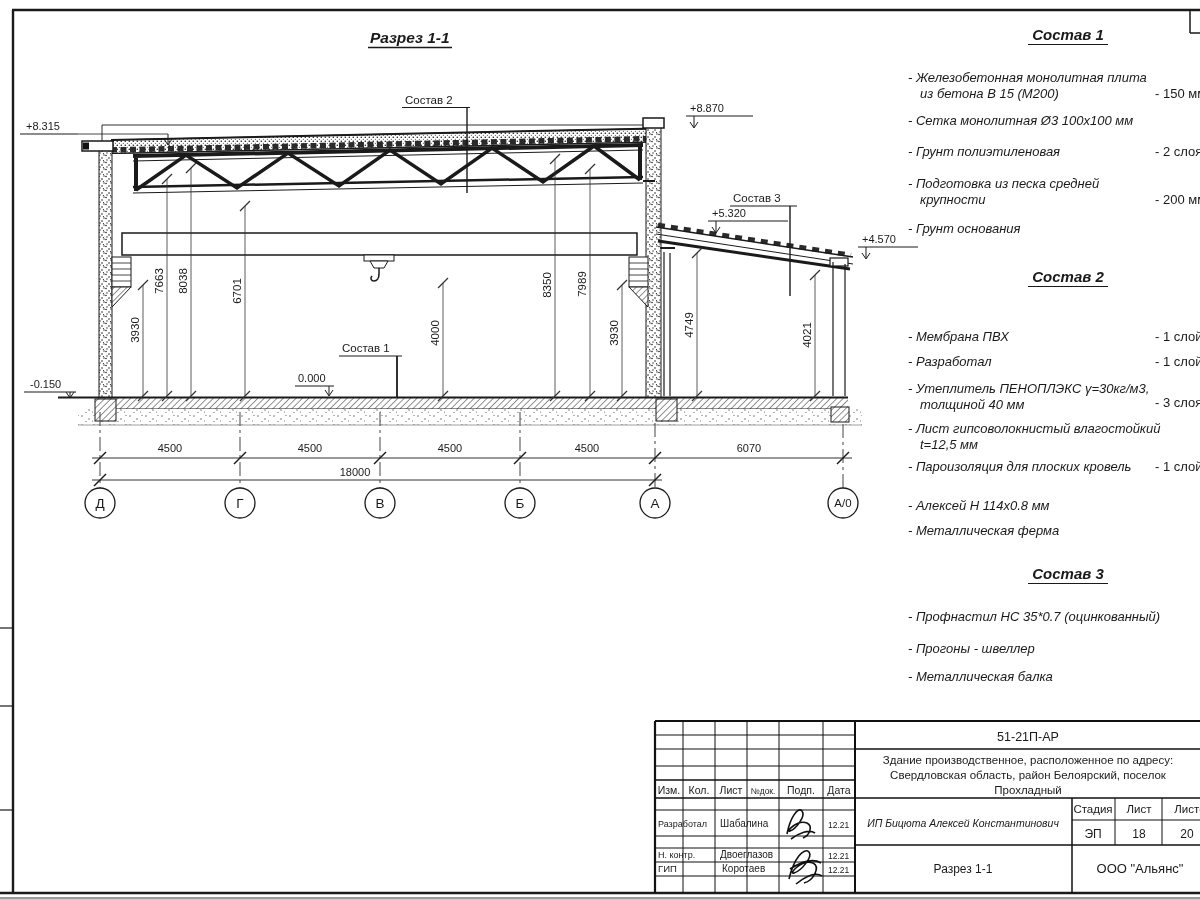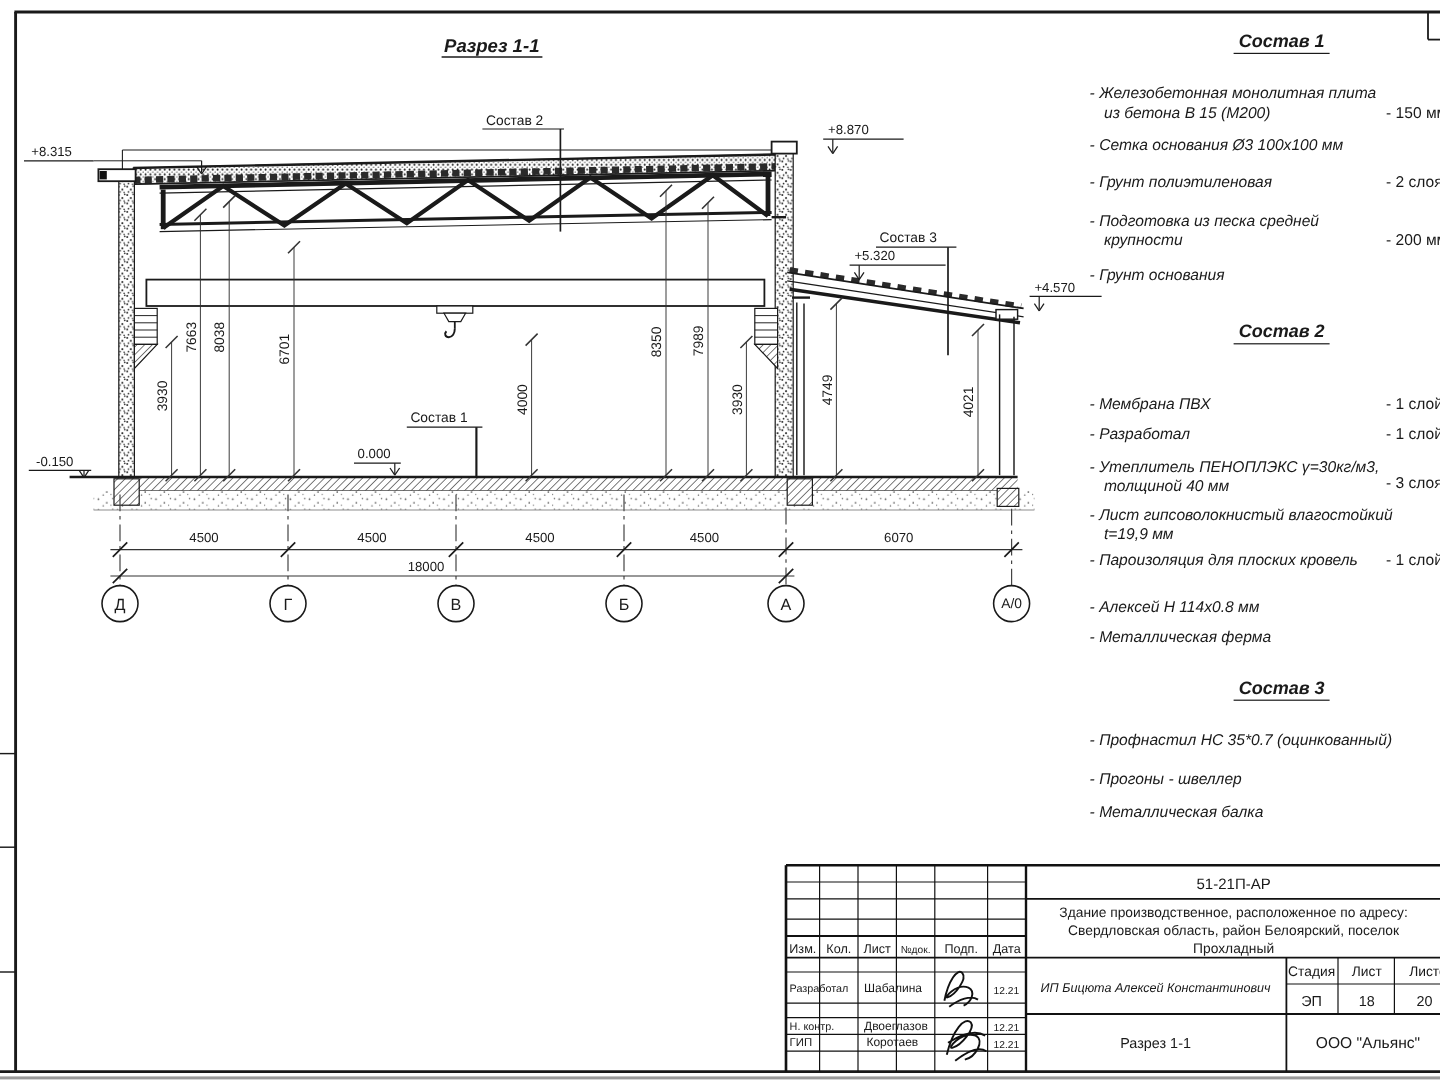--- a/index.html
+++ b/index.html
@@ -376,21 +376,21 @@
 </svg>
 
 <div class="specs">
   <div class="spec-head" style="top:26px"><span>Состав 1</span></div>
   <div class="spec-item" style="top:70px">
     <div class="spec-name">- Железобетонная  монолитная плита
 из бетона В 15 (М200)</div>
     <div class="spec-val" style="top:16px">- 150 мм</div>
   </div>
   <div class="spec-item" style="top:113px">
-    <div class="spec-name">- Сетка основания Ø3 100х100 мм</div>
+    <div class="spec-name">- Сетка монолитная Ø3 100х100 мм</div>
   </div>
   <div class="spec-item" style="top:144px">
     <div class="spec-name">- Грунт полиэтиленовая</div>
     <div class="spec-val">- 2 слоя</div>
   </div>
   <div class="spec-item" style="top:176px">
     <div class="spec-name">- Подготовка из песка средней
 крупности</div>
     <div class="spec-val" style="top:16px">- 200 мм</div>
   </div>
@@ -407,21 +407,21 @@
     <div class="spec-name">- Разработал</div>
     <div class="spec-val">- 1 слой</div>
   </div>
   <div class="spec-item" style="top:381px">
     <div class="spec-name">- Утеплитель ПЕНОПЛЭКС γ=30кг/м3,
 толщиной 40 мм</div>
     <div class="spec-val" style="top:14px">- 3 слоя</div>
   </div>
   <div class="spec-item" style="top:421px">
     <div class="spec-name">- Лист гипсоволокнистый влагостойкий
-t=19,9 мм</div>
+t=12,5 мм</div>
   </div>
   <div class="spec-item" style="top:459px">
     <div class="spec-name">- Пароизоляция для плоских кровель</div>
     <div class="spec-val">- 1 слой</div>
   </div>
   <div class="spec-item" style="top:498px">
     <div class="spec-name">- Алексей Н 114х0.8 мм</div>
   </div>
   <div class="spec-item" style="top:523px">
     <div class="spec-name">- Металлическая ферма</div>

